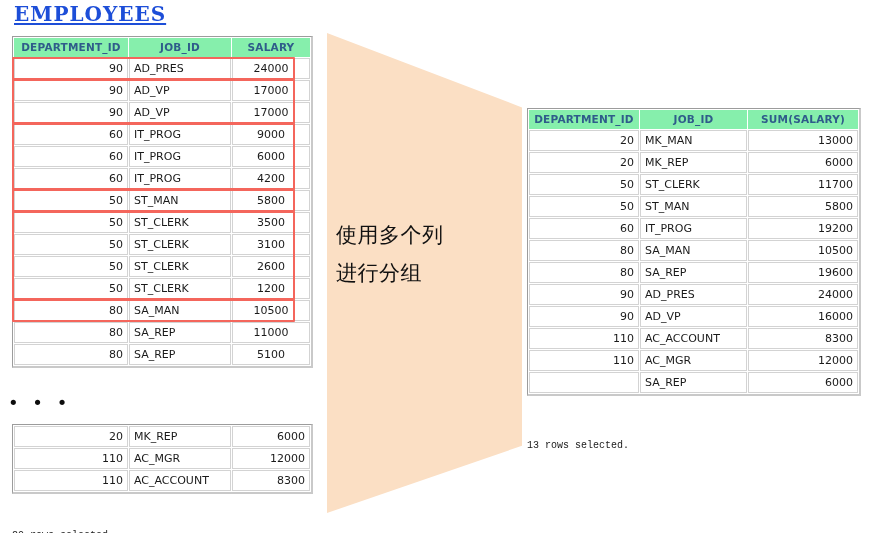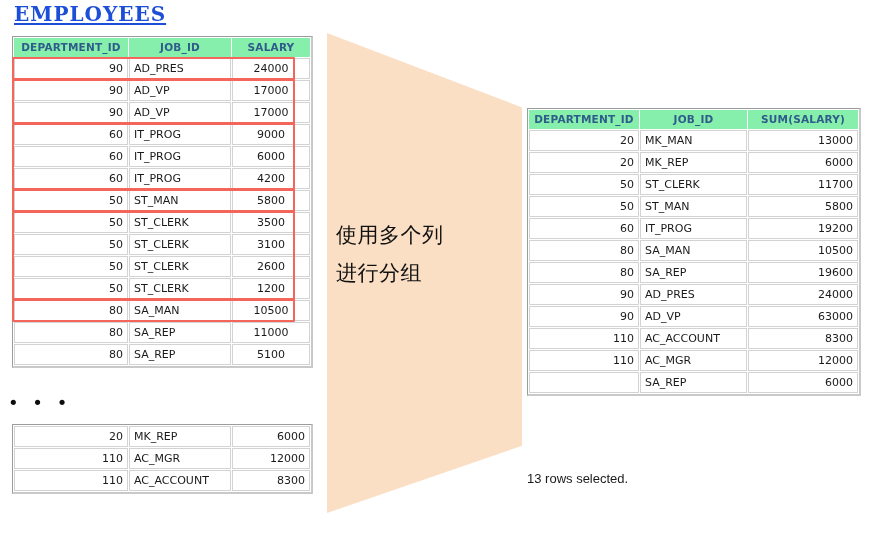--- a/index.html
+++ b/index.html
@@ -142,25 +142,24 @@
     line-height: 12px;
     letter-spacing: 4px;
     color: #0d0d0d;
     font-family: "DejaVu Sans", sans-serif;
   }
 
   
   .rows-note {
     position: absolute;
     z-index: 2;
-    font-family: Liberation Sans, sans-serif;
-    font-size: 13px;
+    font-family: Liberation Mono, monospace;
+    font-size: 10px;
     color: #1a1a1a;
     white-space: nowrap;
-    margin-top: 31px;
   }
   #emp-rows-note { left: 12px; top: 530px; }
   #sum-rows-note { left: 527px; top: 440px; }
 </style>
 </head>
 <body>
 
 <div id="arrow-shape"></div>
 <div id="arrow-label">
   <div>使用多个列</div>
@@ -334,21 +333,21 @@
           <td class="num c-sal">19600</td>
         </tr>
         <tr>
           <td class="num c-dept">90</td>
           <td class="txt c-job">AD_PRES</td>
           <td class="num c-sal">24000</td>
         </tr>
         <tr>
           <td class="num c-dept">90</td>
           <td class="txt c-job">AD_VP</td>
-          <td class="num c-sal">63000</td>
+          <td class="num c-sal">16000</td>
         </tr>
         <tr>
           <td class="num c-dept">110</td>
           <td class="txt c-job">AC_ACCOUNT</td>
           <td class="num c-sal">8300</td>
         </tr>
         <tr>
           <td class="num c-dept">110</td>
           <td class="txt c-job">AC_MGR</td>
           <td class="num c-sal">12000</td>

